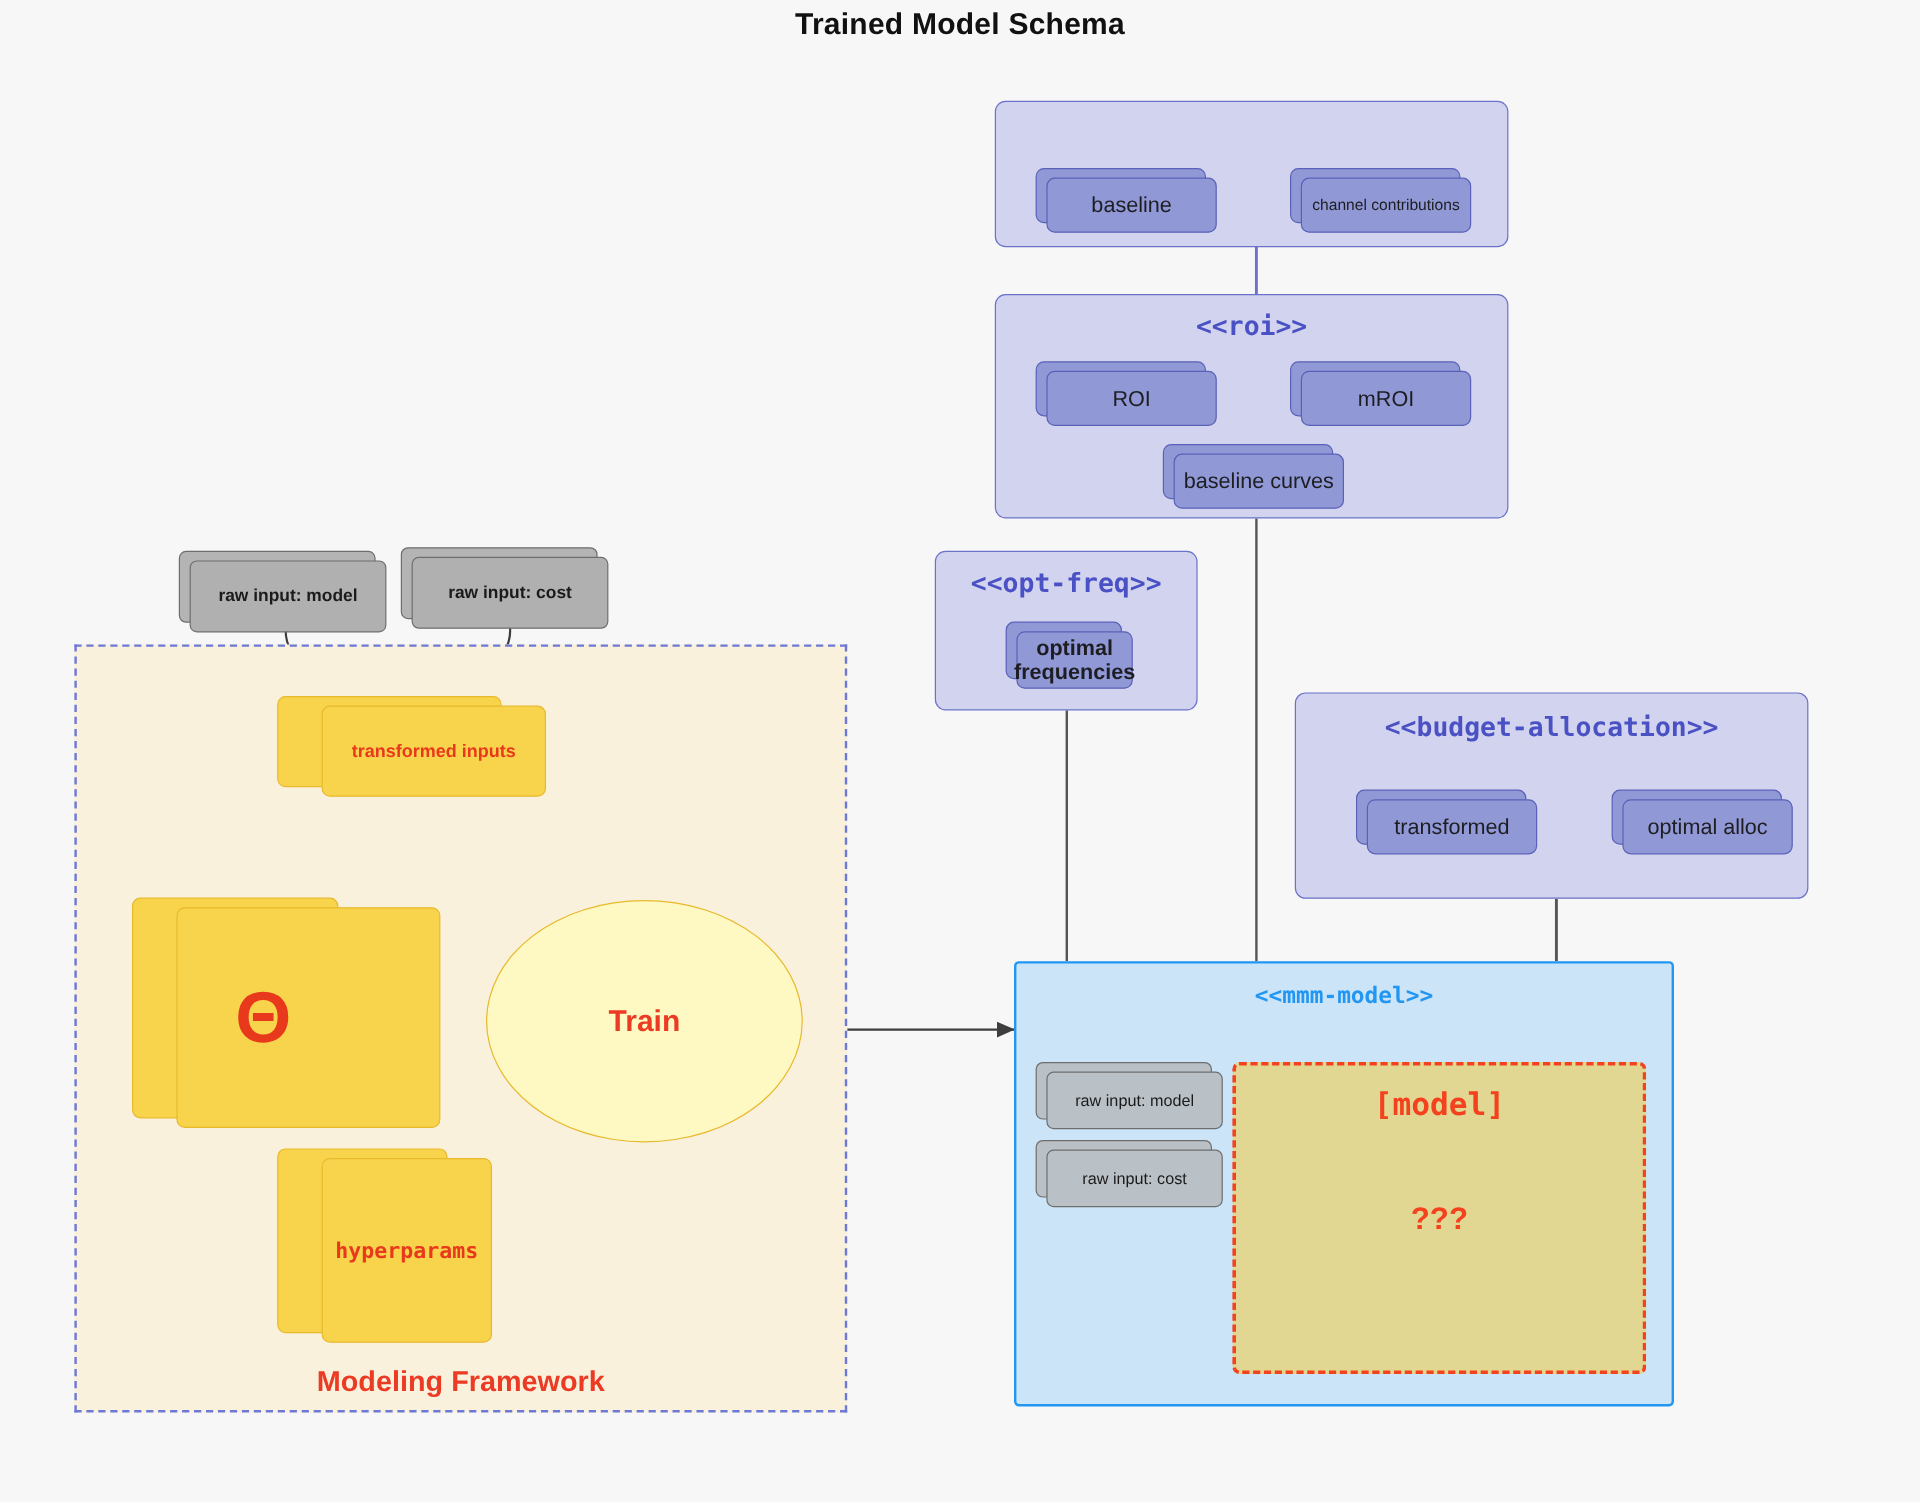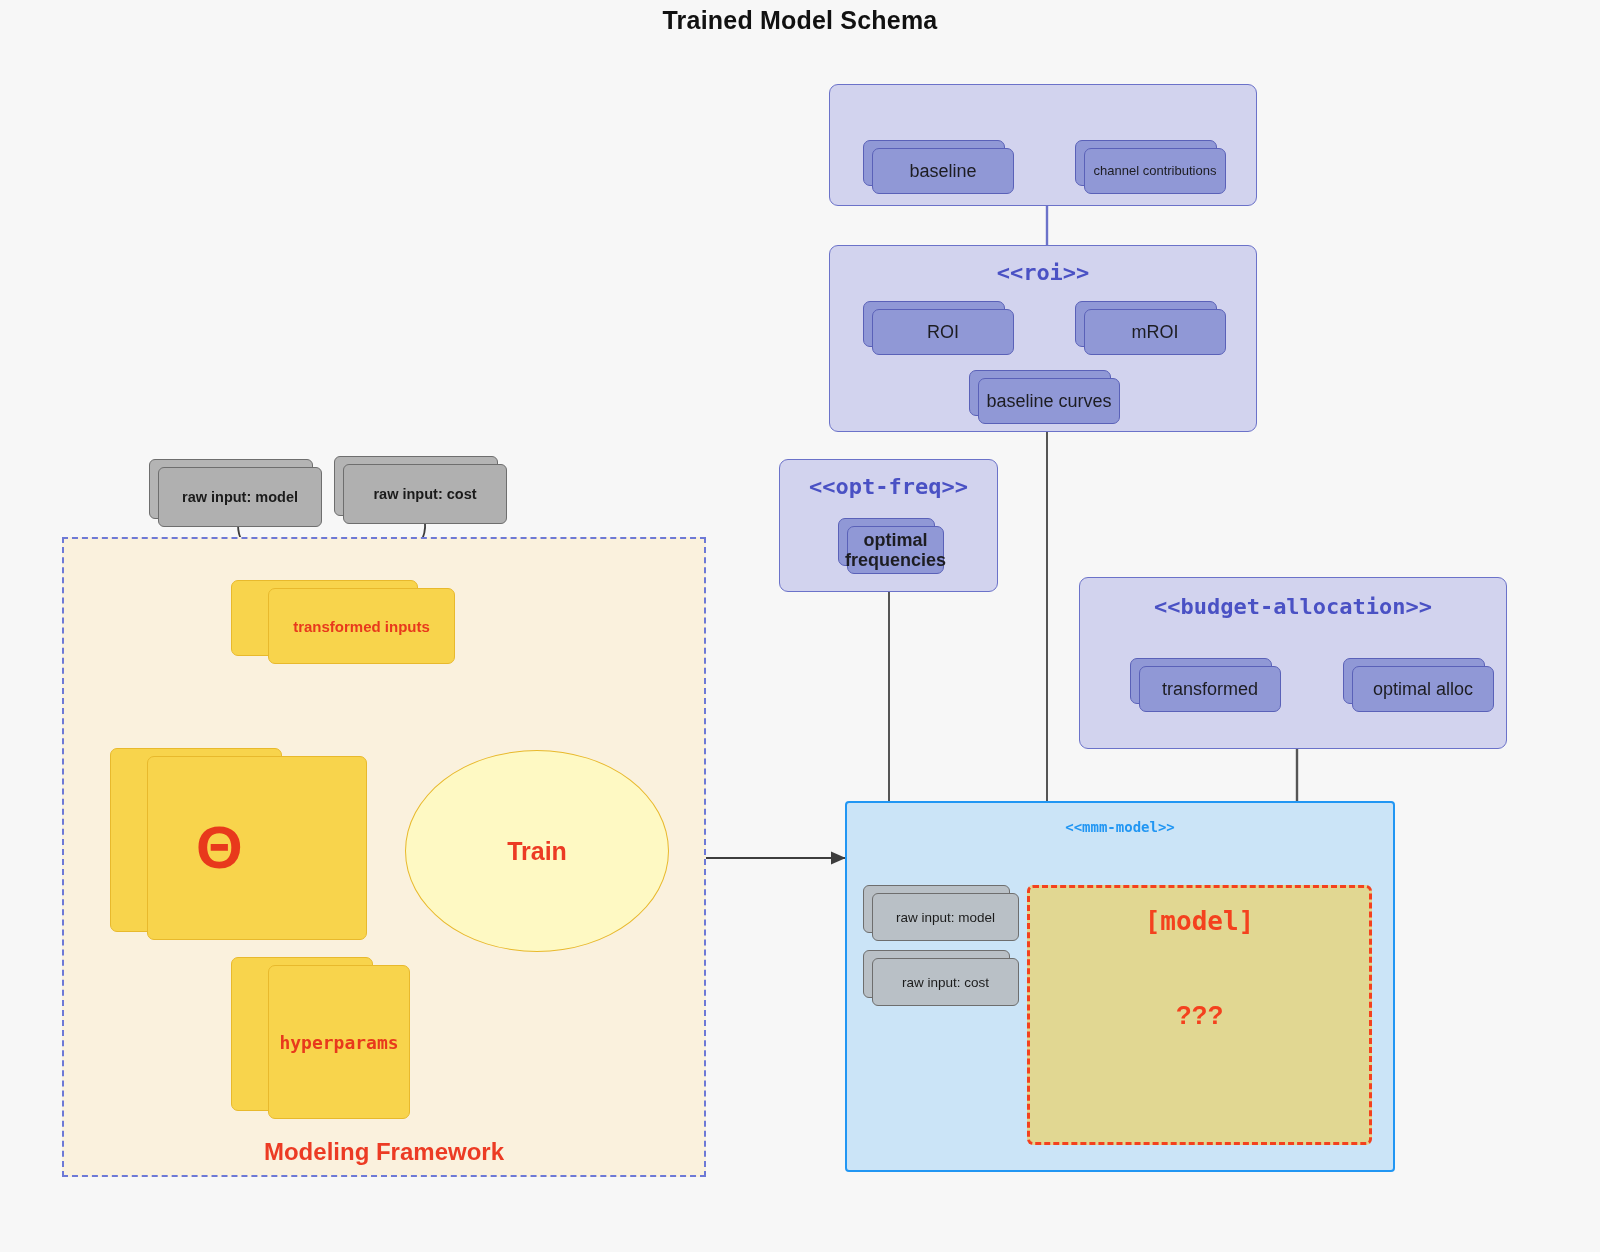--- a/index.html
+++ b/index.html
@@ -83,21 +83,21 @@
   .ynode .lbl{color:#e8391c;font-weight:bold;}
 
   
   #mmm-model-panel{
     position:absolute;box-sizing:border-box;
     background:#cbe4f7;border:2.2px solid #2196f3;border-radius:4px;
   }
   #mmm-model-title{
     position:absolute;left:0;width:100%;text-align:center;
     font-family:"DejaVu Sans Mono","Liberation Mono",monospace;
-    font-weight:bold;font-size:14px;color:#2196f3;
+    font-weight:bold;font-size:19px;color:#2196f3;
   }
   #model-placeholder{
     position:absolute;box-sizing:border-box;
     background:#e1d792;border:3px dashed #f4411e;border-radius:6px;
   }
   #model-placeholder .m1{
     position:absolute;left:0;top:18px;width:100%;text-align:center;
     font-family:"DejaVu Sans Mono","Liberation Mono",monospace;
     font-weight:bold;font-size:26px;color:#f4411e;
   }

